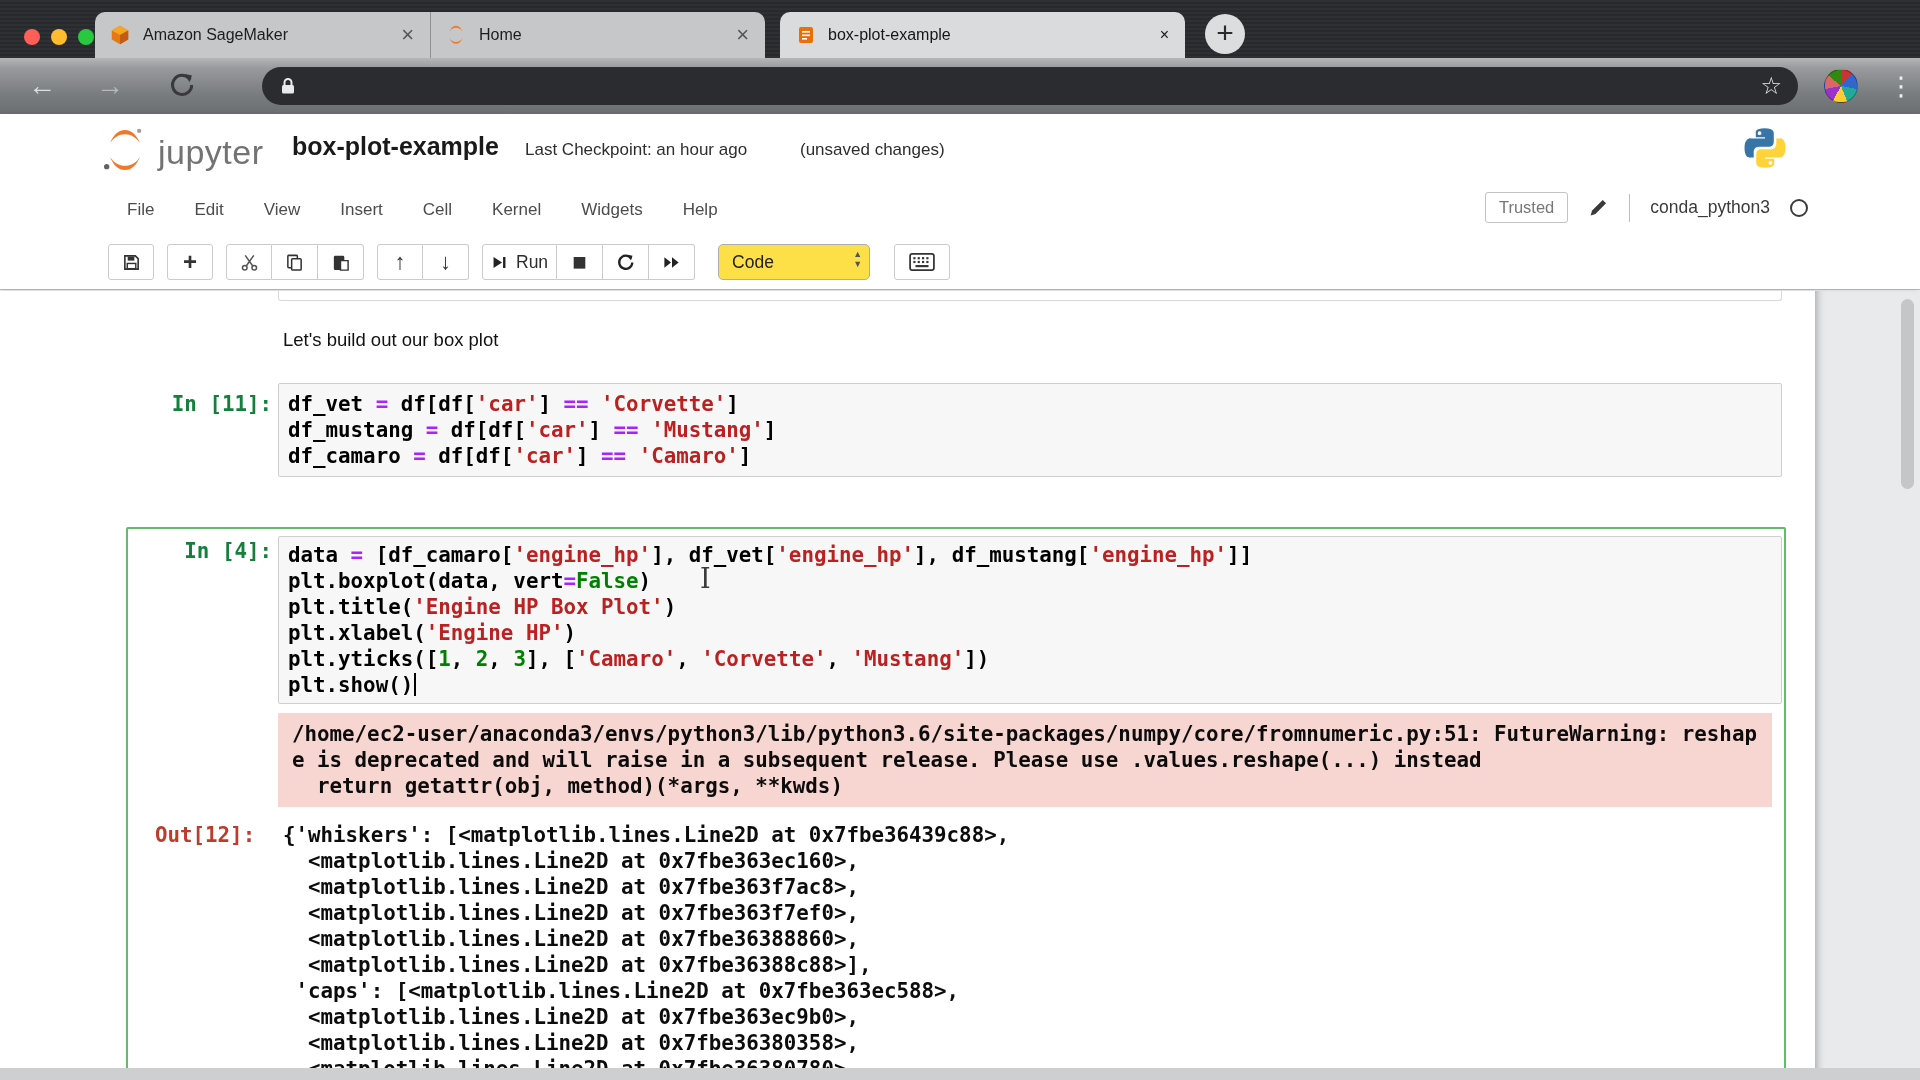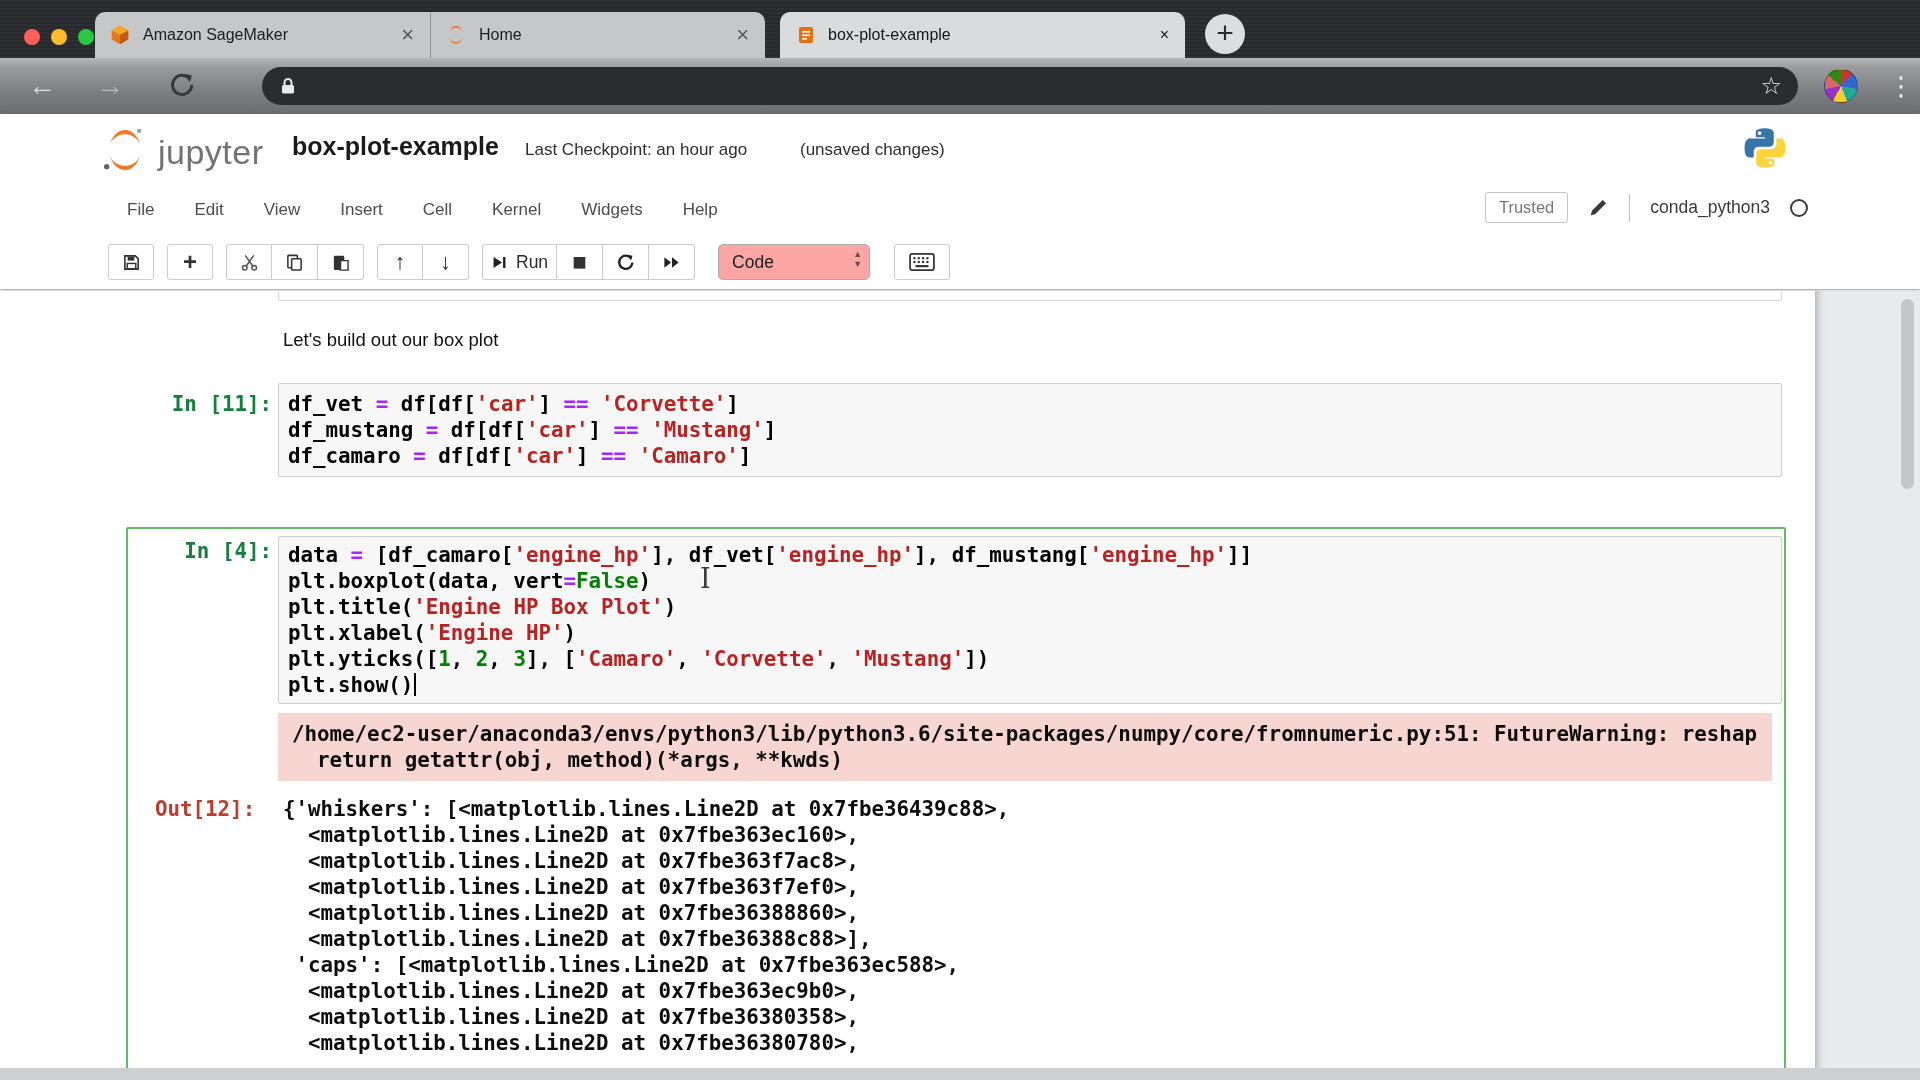--- a/index.html
+++ b/index.html
@@ -63,21 +63,21 @@
   .jtoolbar{position:absolute;top:120px;left:0;right:0;height:56px;display:flex;align-items:center;
     padding-left:108px;}
   .grp{display:flex;margin-right:13px;}
   .tbtn{height:36px;min-width:46px;background:#fff;border:1px solid #cbcbcb;display:flex;
     align-items:center;justify-content:center;color:#333;font-size:18px;padding:0 8px;}
   .grp .tbtn + .tbtn{border-left:none;}
   .grp .tbtn:first-child{border-radius:3px 0 0 3px;}
   .grp .tbtn:last-child{border-radius:0 3px 3px 0;}
   .grp .tbtn:only-child{border-radius:3px;}
   .runlbl{font-size:17.5px;margin-left:8px;color:#2d2d2d;}
-  .cselect{height:36px;width:152px;border:1px solid #adadad;border-radius:5px;background:#fca5a5;
+  .cselect{height:36px;width:152px;border:1px solid #adadad;border-radius:5px;background:#fde047;
     display:flex;align-items:center;padding-left:13px;font-size:17.5px;color:#222;margin:0 12px 0 10px;position:relative;}
   .cselect .steppers{position:absolute;right:7px;top:4px;display:flex;flex-direction:column;
     font-size:9px;line-height:10px;color:#555;text-align:center;}
   .kbbtn{margin-left:12px;}
 
   
   .content{position:absolute;top:291px;left:0;right:0;bottom:0;background:#fff;}
   .gutter{position:absolute;top:0;left:1815px;right:0;bottom:0;background:#e9eaeb;
     box-shadow:inset 8px 0 9px -7px rgba(0,0,0,.35);}
   .thumb{position:absolute;top:8px;left:86px;width:13px;height:190px;border-radius:7px;background:#c4c6c8;}
@@ -332,21 +332,21 @@
   <div class="mdcell">Let's build out our box plot</div>
 
   <div class="cell cell11">
     <div class="in-prompt mono" style="top:8px">In [11]:</div>
     <div class="input-area mono"><div class="line"><span class="tok-p">df_vet </span><span class="tok-op">=</span><span class="tok-p"> df[df[</span><span class="tok-str">'car'</span><span class="tok-p">] </span><span class="tok-op">==</span><span class="tok-p"> </span><span class="tok-str">'Corvette'</span><span class="tok-p">]</span></div><div class="line"><span class="tok-p">df_mustang </span><span class="tok-op">=</span><span class="tok-p"> df[df[</span><span class="tok-str">'car'</span><span class="tok-p">] </span><span class="tok-op">==</span><span class="tok-p"> </span><span class="tok-str">'Mustang'</span><span class="tok-p">]</span></div><div class="line"><span class="tok-p">df_camaro </span><span class="tok-op">=</span><span class="tok-p"> df[df[</span><span class="tok-str">'car'</span><span class="tok-p">] </span><span class="tok-op">==</span><span class="tok-p"> </span><span class="tok-str">'Camaro'</span><span class="tok-p">]</span></div></div>
   </div>
 
   <div class="cell cell12">
     <div class="in-prompt mono">In [4]:</div>
     <div class="input-area mono"><div class="line"><span class="tok-p">data </span><span class="tok-op">=</span><span class="tok-p"> [df_camaro[</span><span class="tok-str">'engine_hp'</span><span class="tok-p">], df_vet[</span><span class="tok-str">'engine_hp'</span><span class="tok-p">], df_mustang[</span><span class="tok-str">'engine_hp'</span><span class="tok-p">]]</span></div><div class="line"><span class="tok-p">plt.boxplot(data, vert</span><span class="tok-op">=</span><span class="tok-kw">False</span><span class="tok-p">)</span></div><div class="line"><span class="tok-p">plt.title(</span><span class="tok-str">'Engine HP Box Plot'</span><span class="tok-p">)</span></div><div class="line"><span class="tok-p">plt.xlabel(</span><span class="tok-str">'Engine HP'</span><span class="tok-p">)</span></div><div class="line"><span class="tok-p">plt.yticks([</span><span class="tok-num">1</span><span class="tok-p">, </span><span class="tok-num">2</span><span class="tok-p">, </span><span class="tok-num">3</span><span class="tok-p">], [</span><span class="tok-str">'Camaro'</span><span class="tok-p">, </span><span class="tok-str">'Corvette'</span><span class="tok-p">, </span><span class="tok-str">'Mustang'</span><span class="tok-p">])</span></div><div class="line"><span class="tok-p">plt.show()</span><span class="tok-caret"></span></div></div>
-    <div class="stderr mono"><div class="line">/home/ec2-user/anaconda3/envs/python3/lib/python3.6/site-packages/numpy/core/fromnumeric.py:51: FutureWarning: reshap</div><div class="line">  return getattr(obj, method)(*args, **kwds)</div></div>
+    <div class="stderr mono"><div class="line">/home/ec2-user/anaconda3/envs/python3/lib/python3.6/site-packages/numpy/core/fromnumeric.py:51: FutureWarning: reshap</div><div class="line">e is deprecated and will raise in a subsequent release. Please use .values.reshape(...) instead</div><div class="line">  return getattr(obj, method)(*args, **kwds)</div></div>
     <div class="outrow">
       <div class="out-prompt mono">Out[12]:</div>
       <div class="outtext mono"><div class="line">{'whiskers': [&lt;matplotlib.lines.Line2D at 0x7fbe36439c88&gt;,</div><div class="line">  &lt;matplotlib.lines.Line2D at 0x7fbe363ec160&gt;,</div><div class="line">  &lt;matplotlib.lines.Line2D at 0x7fbe363f7ac8&gt;,</div><div class="line">  &lt;matplotlib.lines.Line2D at 0x7fbe363f7ef0&gt;,</div><div class="line">  &lt;matplotlib.lines.Line2D at 0x7fbe36388860&gt;,</div><div class="line">  &lt;matplotlib.lines.Line2D at 0x7fbe36388c88&gt;],</div><div class="line"> 'caps': [&lt;matplotlib.lines.Line2D at 0x7fbe363ec588&gt;,</div><div class="line">  &lt;matplotlib.lines.Line2D at 0x7fbe363ec9b0&gt;,</div><div class="line">  &lt;matplotlib.lines.Line2D at 0x7fbe36380358&gt;,</div><div class="line">  &lt;matplotlib.lines.Line2D at 0x7fbe36380780&gt;,</div></div>
     </div>
   </div>
 
   <span class="ibeam">I</span>
 
   <div class="gutter">
     <div class="thumb"></div>

